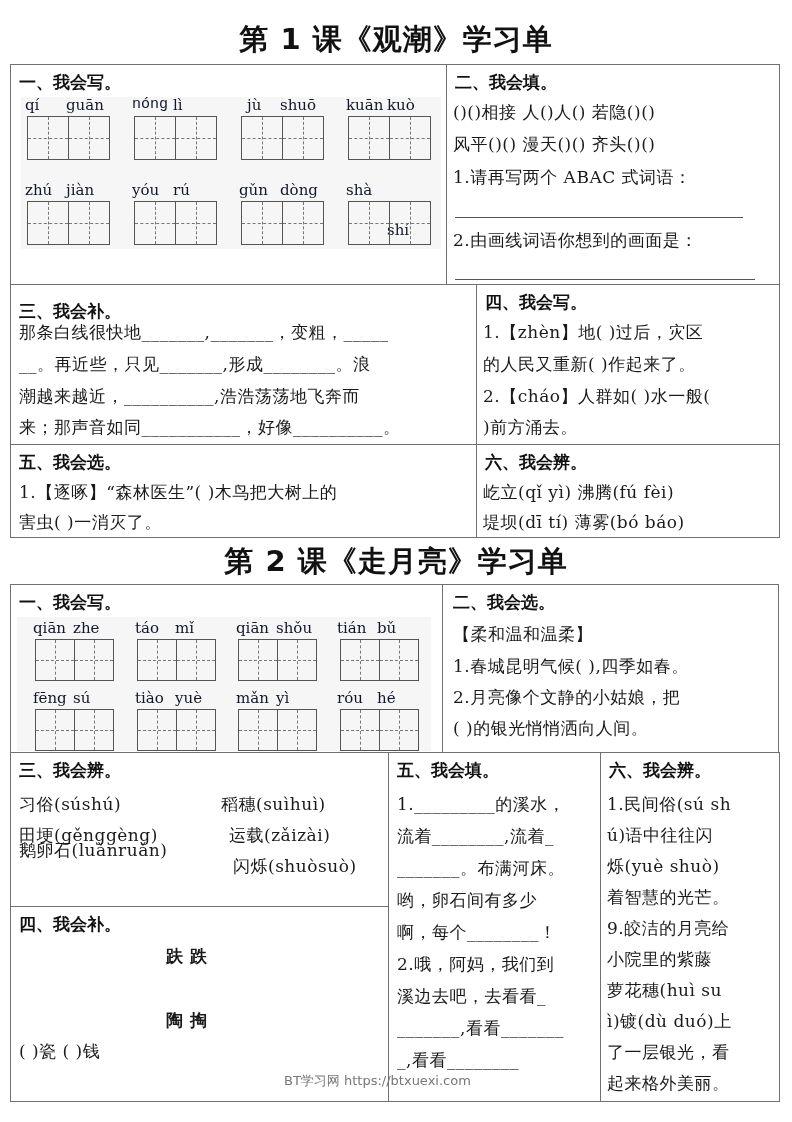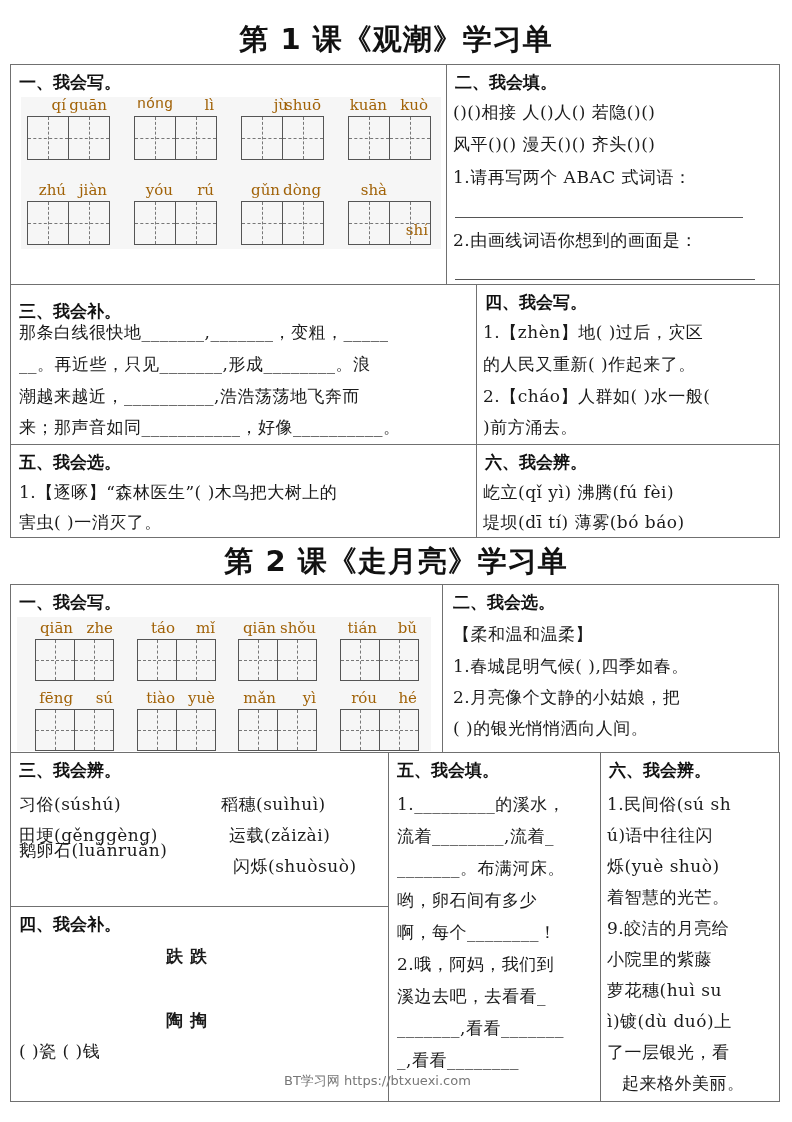--- a/index.html
+++ b/index.html
@@ -5,21 +5,21 @@
   html, body { margin:0; padding:0; background:#ffffff; }
   body { width:792px; height:1122px; position:relative; overflow:hidden;
          font-family:"DejaVu Serif", "Liberation Serif", serif; color:#1a1a1a; }
   .title { position:absolute; left:0; width:792px; text-align:center;
            font-family:"DejaVu Sans", sans-serif; font-weight:bold; font-size:29px; letter-spacing:1px; color:#111; }
   .cell { position:absolute; box-sizing:border-box; border:1.5px solid #707070; background:#fff; }
   .head { position:absolute; font-family:"DejaVu Sans", sans-serif; font-weight:bold; font-size:17px; color:#111; white-space:nowrap; }
   .line { position:absolute; font-size:17px; white-space:nowrap; color:#1a1a1a; letter-spacing:0.5px; }
   .rule { position:absolute; height:0; border-top:1.5px solid #555; }
   .grid-area { position:absolute; background:#f6f6f6; }
-  .pin { position:absolute; font-size:15px; white-space:nowrap; color:#a16207; text-align:right; }
+  .pin { position:absolute; font-size:15px; white-space:nowrap; color:#0f172a; text-align:left; }
   .tzg { position:absolute; box-sizing:border-box; border:1.5px solid #555; display:flex; }
   .tzg .sq { position:relative; flex:1; border-right:1.5px solid #555; }
   .tzg .sq:last-child { border-right:none; }
   .tzg .sq::before { content:""; position:absolute; left:50%; top:0; bottom:0; border-left:1px dashed #777; }
   .tzg .sq::after { content:""; position:absolute; top:50%; left:0; right:0; border-top:1px dashed #777; }
   .watermark { position:absolute; font-family:"DejaVu Sans", sans-serif; font-size:13px; color:#777; white-space:nowrap; }
   .bold-c { font-family:"DejaVu Sans", sans-serif; font-weight:bold; }
 </style>
 </head>
 <body>
@@ -233,16 +233,16 @@
   <div class="head" style="left:8px;top:6px;">六、我会辨。</div>
   <div class="line" style="left:6px;top:40px;">1.民间俗(sú sh</div>
   <div class="line" style="left:6px;top:71px;">ú)语中往往闪</div>
   <div class="line" style="left:6px;top:102px;">烁(yuè shuò)</div>
   <div class="line" style="left:6px;top:133px;">着智慧的光芒。</div>
   <div class="line" style="left:6px;top:164px;">9.皎洁的月亮给</div>
   <div class="line" style="left:6px;top:195px;">小院里的紫藤</div>
   <div class="line" style="left:6px;top:226px;">萝花穗(huì su</div>
   <div class="line" style="left:6px;top:257px;">ì)镀(dù duó)上</div>
   <div class="line" style="left:6px;top:288px;">了一层银光，看</div>
-  <div class="line" style="left:21px;top:319px;">起来格外美丽。</div>
+  <div class="line" style="left:6px;top:319px;">起来格外美丽。</div>
 </div>
 
 <div class="watermark" style="left:284px;top:1072px;">BT学习网 https://btxuexi.com</div>
 
 </body></html>

